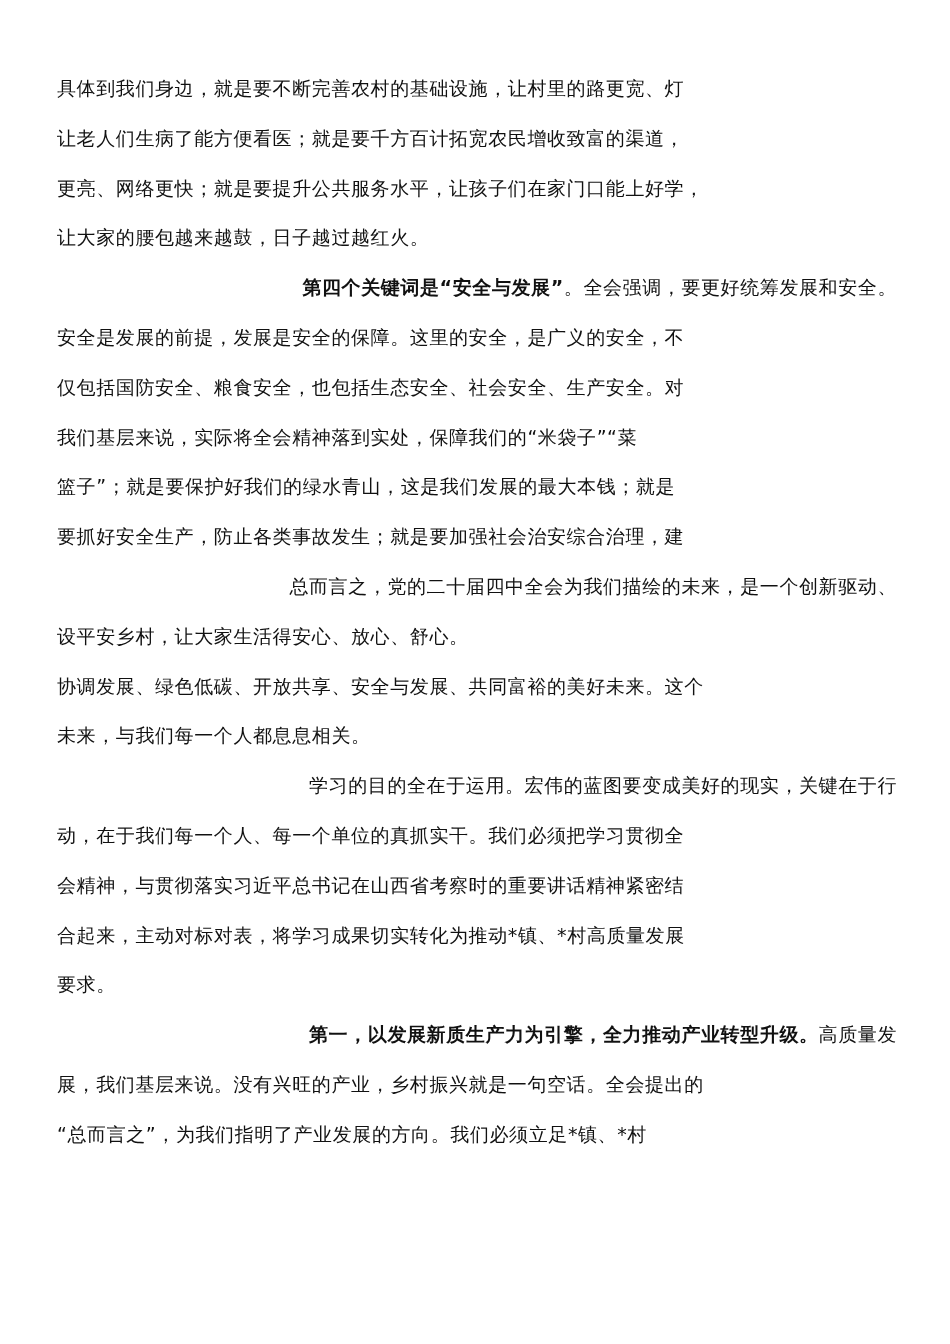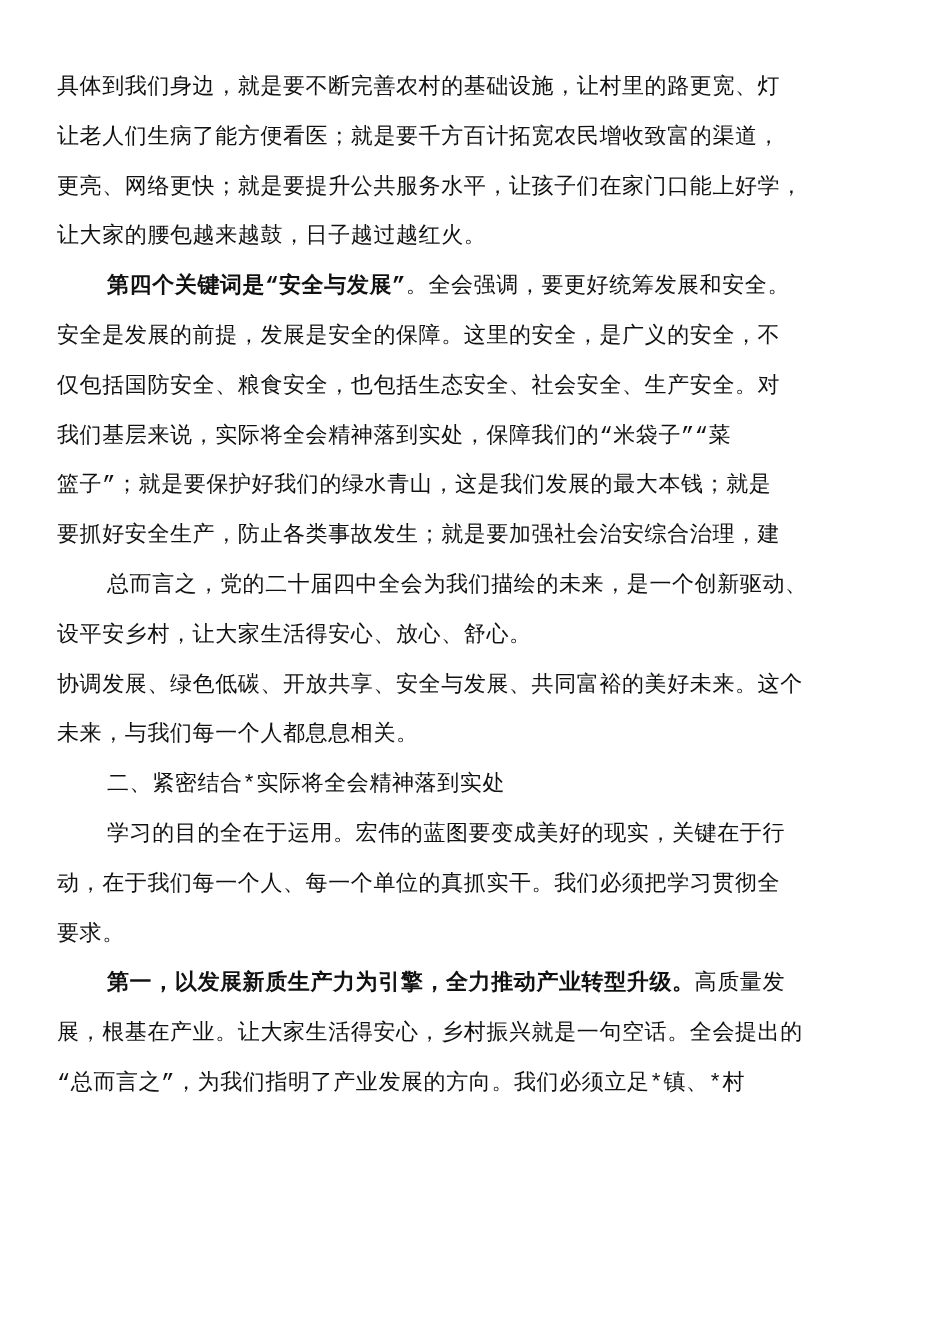--- a/index.html
+++ b/index.html
@@ -17,27 +17,27 @@
     }
     .page {
       position: absolute;
       left: 57px;
       top: 68px;
       width: 840px;
     }
     .line {
       height: 49.8px;
       line-height: 40px;
-      font-size: 22px;
+      font-size: 19px;
       white-space: nowrap;
       letter-spacing: 0.6px;
-      font-family: Liberation Mono, monospace;
     }
     .indent {
       padding-left: 50px;
+      text-align: right;
     }
     .bold {
       font-weight: bold;
     }
   </style>
 </head>
 <body>
 
 <div class="page">
   <div class="line"><span class="bold"></span><span>具体到我们身边，就是要不断完善农村的基础设施，让村里的路更宽、灯</span></div>
@@ -47,20 +47,21 @@
   <div class="line indent"><span class="bold">第四个关键词是“安全与发展”</span><span>。全会强调，要更好统筹发展和安全。</span></div>
   <div class="line"><span class="bold"></span><span>安全是发展的前提，发展是安全的保障。这里的安全，是广义的安全，不</span></div>
   <div class="line"><span class="bold"></span><span>仅包括国防安全、粮食安全，也包括生态安全、社会安全、生产安全。对</span></div>
   <div class="line"><span class="bold"></span><span>我们基层来说，实际将全会精神落到实处，保障我们的“米袋子”“菜</span></div>
   <div class="line"><span class="bold"></span><span>篮子”；就是要保护好我们的绿水青山，这是我们发展的最大本钱；就是</span></div>
   <div class="line"><span class="bold"></span><span>要抓好安全生产，防止各类事故发生；就是要加强社会治安综合治理，建</span></div>
   <div class="line indent"><span class="bold"></span><span>总而言之，党的二十届四中全会为我们描绘的未来，是一个创新驱动、</span></div>
   <div class="line"><span class="bold"></span><span>设平安乡村，让大家生活得安心、放心、舒心。</span></div>
   <div class="line"><span class="bold"></span><span>协调发展、绿色低碳、开放共享、安全与发展、共同富裕的美好未来。这个</span></div>
   <div class="line"><span class="bold"></span><span>未来，与我们每一个人都息息相关。</span></div>
-  <div class="line indent"><span class="bold"></span><span>二、紧密结合*实际将全会精神落到实处</span></div>
   <div class="line indent"><span class="bold"></span><span>学习的目的全在于运用。宏伟的蓝图要变成美好的现实，关键在于行</span></div>
   <div class="line"><span class="bold"></span><span>动，在于我们每一个人、每一个单位的真抓实干。我们必须把学习贯彻全</span></div>
+  <div class="line"><span class="bold"></span><span>会精神，与贯彻落实习近平总书记在山西省考察时的重要讲话精神紧密结</span></div>
+  <div class="line"><span class="bold"></span><span>合起来，主动对标对表，将学习成果切实转化为推动*镇、*村高质量发展</span></div>
   <div class="line"><span class="bold"></span><span>要求。</span></div>
   <div class="line indent"><span class="bold">第一，以发展新质生产力为引擎，全力推动产业转型升级。</span><span>高质量发</span></div>
-  <div class="line"><span class="bold"></span><span>展，根基在产业。让大家生活得安心，乡村振兴就是一句空话。全会提出的</span></div>
+  <div class="line"><span class="bold"></span><span>展，我们基层来说。没有兴旺的产业，乡村振兴就是一句空话。全会提出的</span></div>
   <div class="line"><span class="bold"></span><span>“总而言之”，为我们指明了产业发展的方向。我们必须立足*镇、*村</span></div>
 </div>
 
 </body></html>

